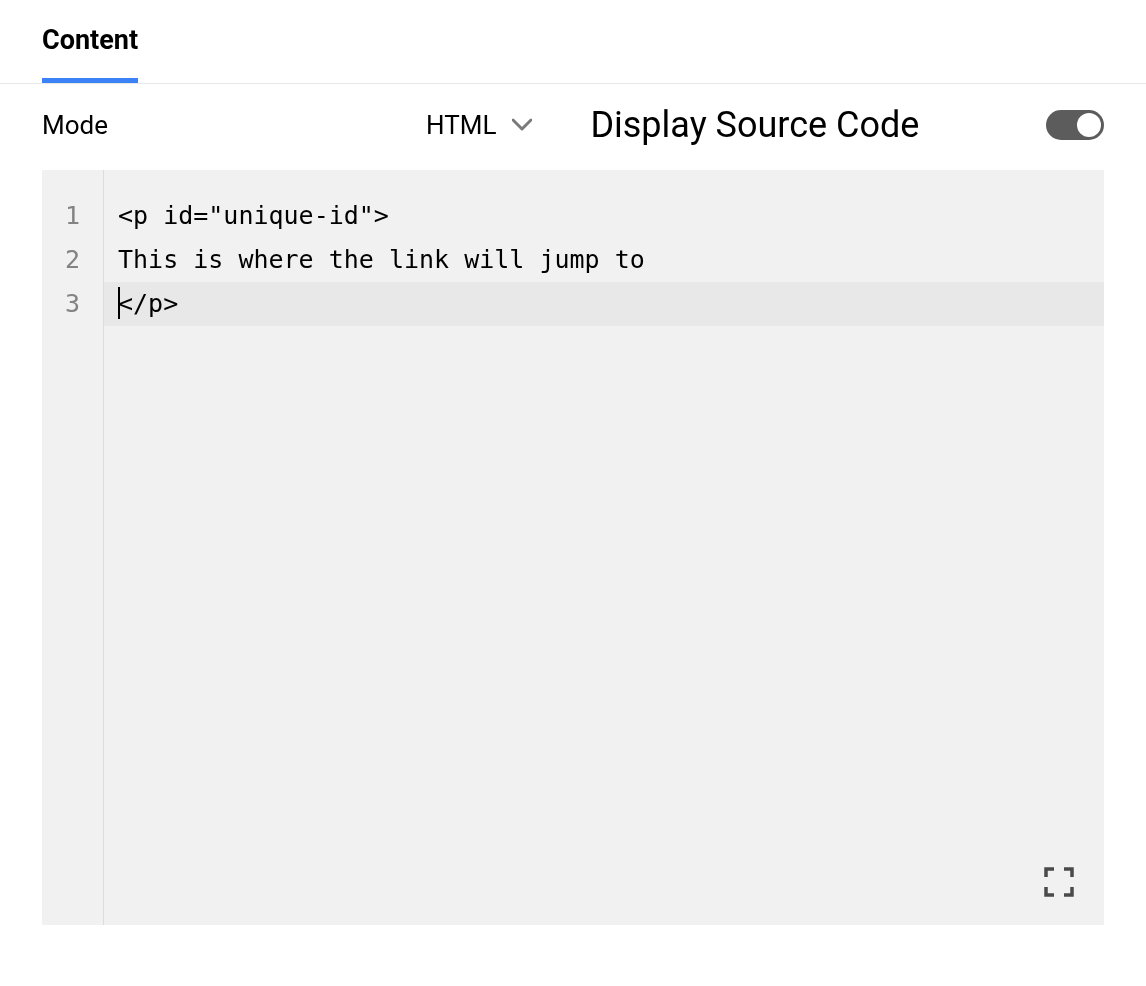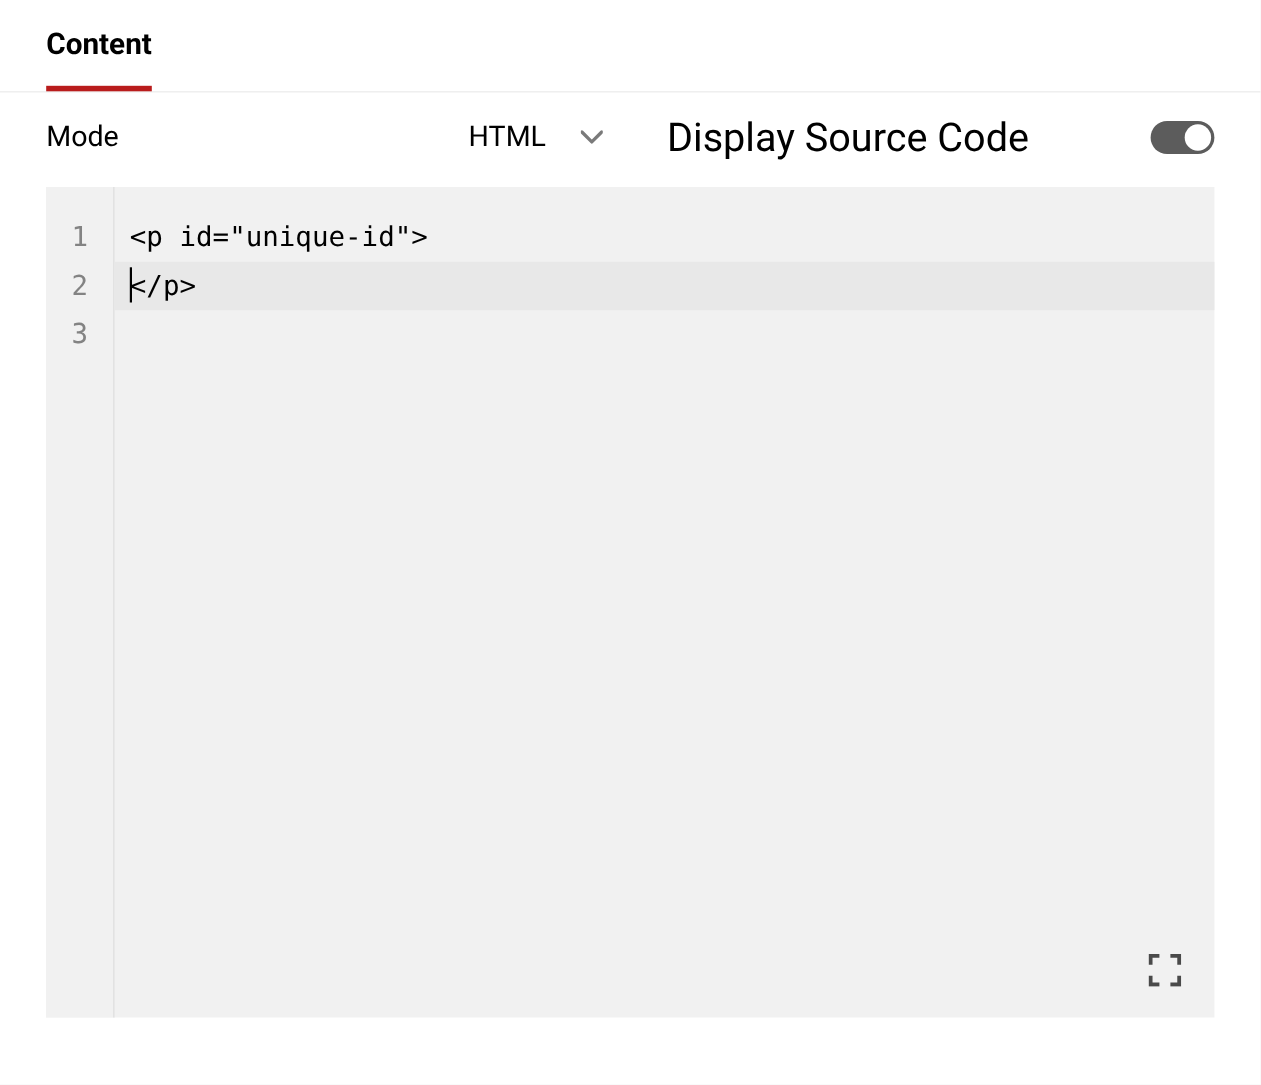--- a/index.html
+++ b/index.html
@@ -20,41 +20,41 @@
     .tab-bar {
       padding: 24px 42px 0 42px;
       border-bottom: 1px solid #e8e8e8;
     }
     .tab {
       display: inline-block;
       font-size: 27px;
       font-weight: 700;
       color: #000;
       padding-bottom: 22px;
-      border-bottom: 5px solid #b91c1c;
+      border-bottom: 5px solid #3b82f6;
       cursor: pointer;
     }
     .controls-row {
       display: flex;
       align-items: center;
       padding: 20px 42px 24px 42px;
       gap: 0;
       text-align: right;
     }
     .mode-label {
       font-size: 26px;
       color: #000;
       font-weight: 400;
     }
     .mode-select-wrap {
       display: flex;
       align-items: center;
       margin-left: 318px;
       cursor: pointer;
-      gap: 32px;
+      gap: 16px;
     }
     .mode-select-value {
       font-size: 26px;
       color: #000;
       font-weight: 400;
     }
     .chevron-icon {
       width: 20px;
       height: 20px;
       display: flex;
@@ -178,20 +178,21 @@
   </div>
 
   <div class="editor-wrap">
     <div class="gutter">
       <div class="gutter-line">1</div>
       <div class="gutter-line">2</div>
       <div class="gutter-line">3</div>
     </div>
     <div class="code-area">
       <div class="code-line">&lt;p id="unique-id"&gt;</div>
+      <div class="code-line">This is where the link will jump to</div>
       <div class="code-line active"><span class="cursor"></span><span>&lt;/p&gt;</span></div>
     </div>
 
     <div class="expand-icon">
       <svg width="30" height="30" viewBox="0 0 30 30">
         <path d="M2 10 L2 2 L10 2" stroke="#4a4a4a" stroke-width="3.5" fill="none"></path>
         <path d="M20 2 L28 2 L28 10" stroke="#4a4a4a" stroke-width="3.5" fill="none"></path>
         <path d="M28 20 L28 28 L20 28" stroke="#4a4a4a" stroke-width="3.5" fill="none"></path>
         <path d="M10 28 L2 28 L2 20" stroke="#4a4a4a" stroke-width="3.5" fill="none"></path>
       </svg>

